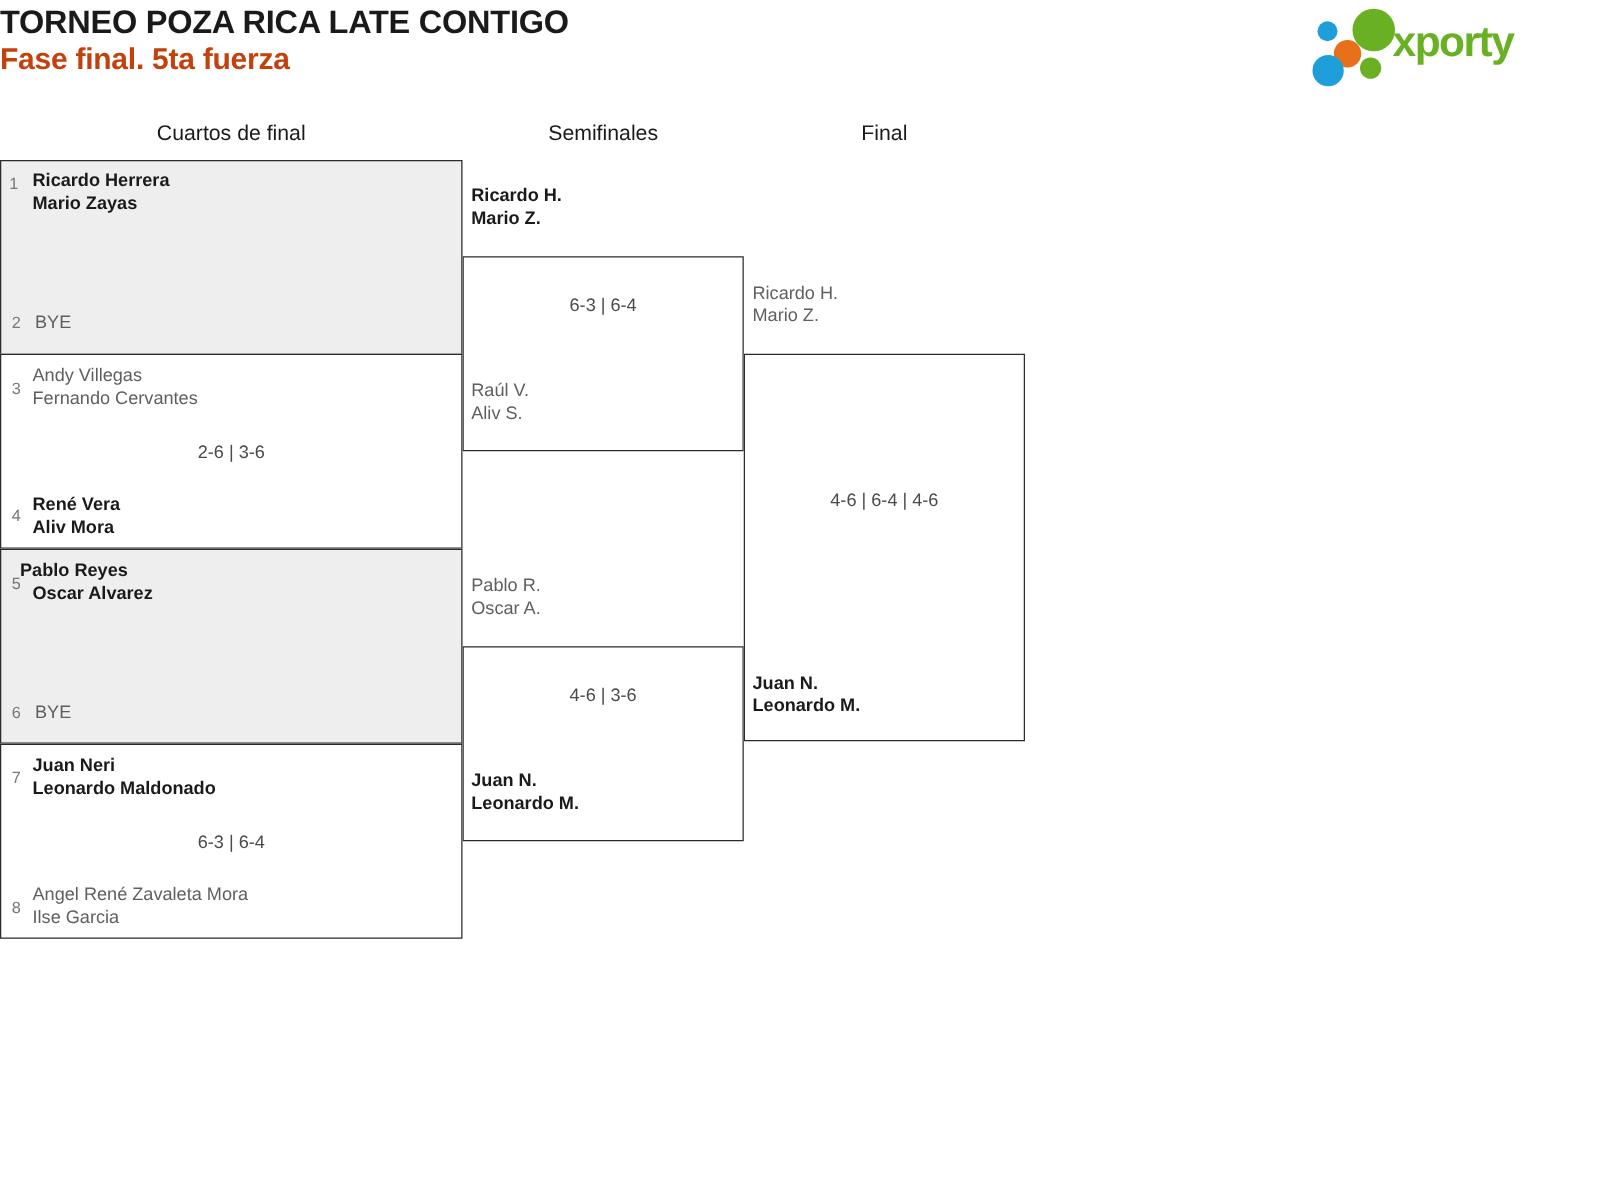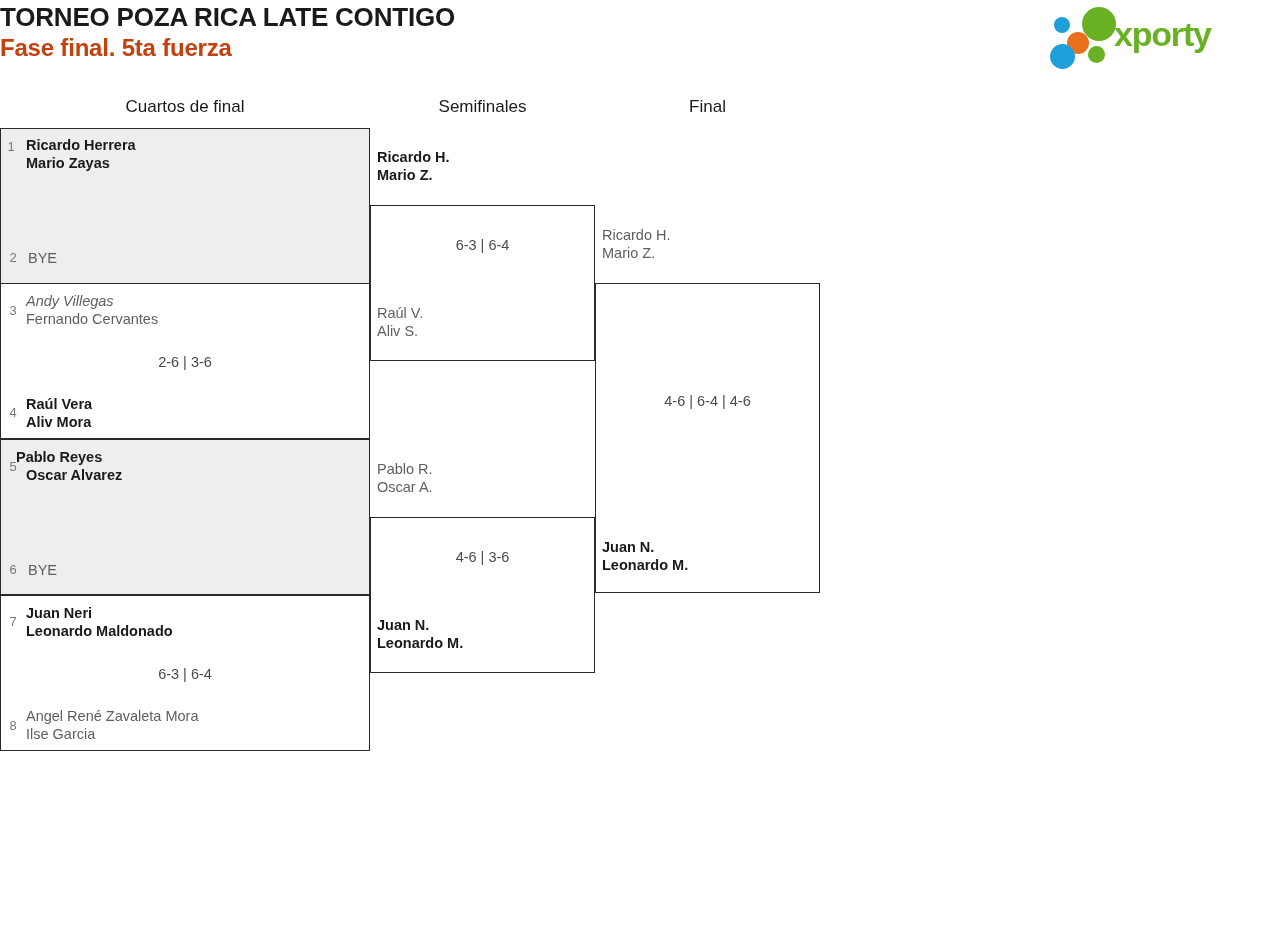--- a/index.html
+++ b/index.html
@@ -179,25 +179,25 @@
   <div class="qf-box qf3 shaded"></div>
   <div class="qf-box qf4"></div>
 
   <span class="seed" style="left:0px;  top:138px;">1</span>
   <span class="names win" style="left:26px; top:136px;">Ricardo Herrera</span>
   <span class="names win" style="left:26px; top:154px;">Mario Zayas</span>
   <span class="seed" style="left:2px;  top:249px;">2</span>
   <span class="names bye" style="left:28px; top:249px;">BYE</span>
 
   <span class="seed" style="left:2px;  top:302px;">3</span>
-  <span class="names lose" style="left:26px; top:292px;font-style:italic;">Andy Villegas</span>
+  <span class="names lose" style="left:26px; top:292px;">Andy Villegas</span>
   <span class="names lose" style="left:26px; top:310px;">Fernando Cervantes</span>
   <span class="score qf" style="top:353px;">2-6 | 3-6</span>
   <span class="seed" style="left:2px;  top:404px;">4</span>
-  <span class="names win" style="left:26px; top:395px;">Raúl Vera</span>
+  <span class="names win" style="left:26px; top:395px;">René Vera</span>
   <span class="names win" style="left:26px; top:413px;">Aliv Mora</span>
 
   <span class="seed" style="left:2px;  top:458px;">5</span>
   <span class="names win" style="left:16px; top:448px;">Pablo Reyes</span>
   <span class="names win" style="left:26px; top:466px;text-align:center;">Oscar Alvarez</span>
   <span class="seed" style="left:2px;  top:561px;">6</span>
   <span class="names bye" style="left:28px; top:561px;">BYE</span>
 
   <span class="seed" style="left:2px;  top:613px;">7</span>
   <span class="names win" style="left:26px; top:604px;">Juan Neri</span>

